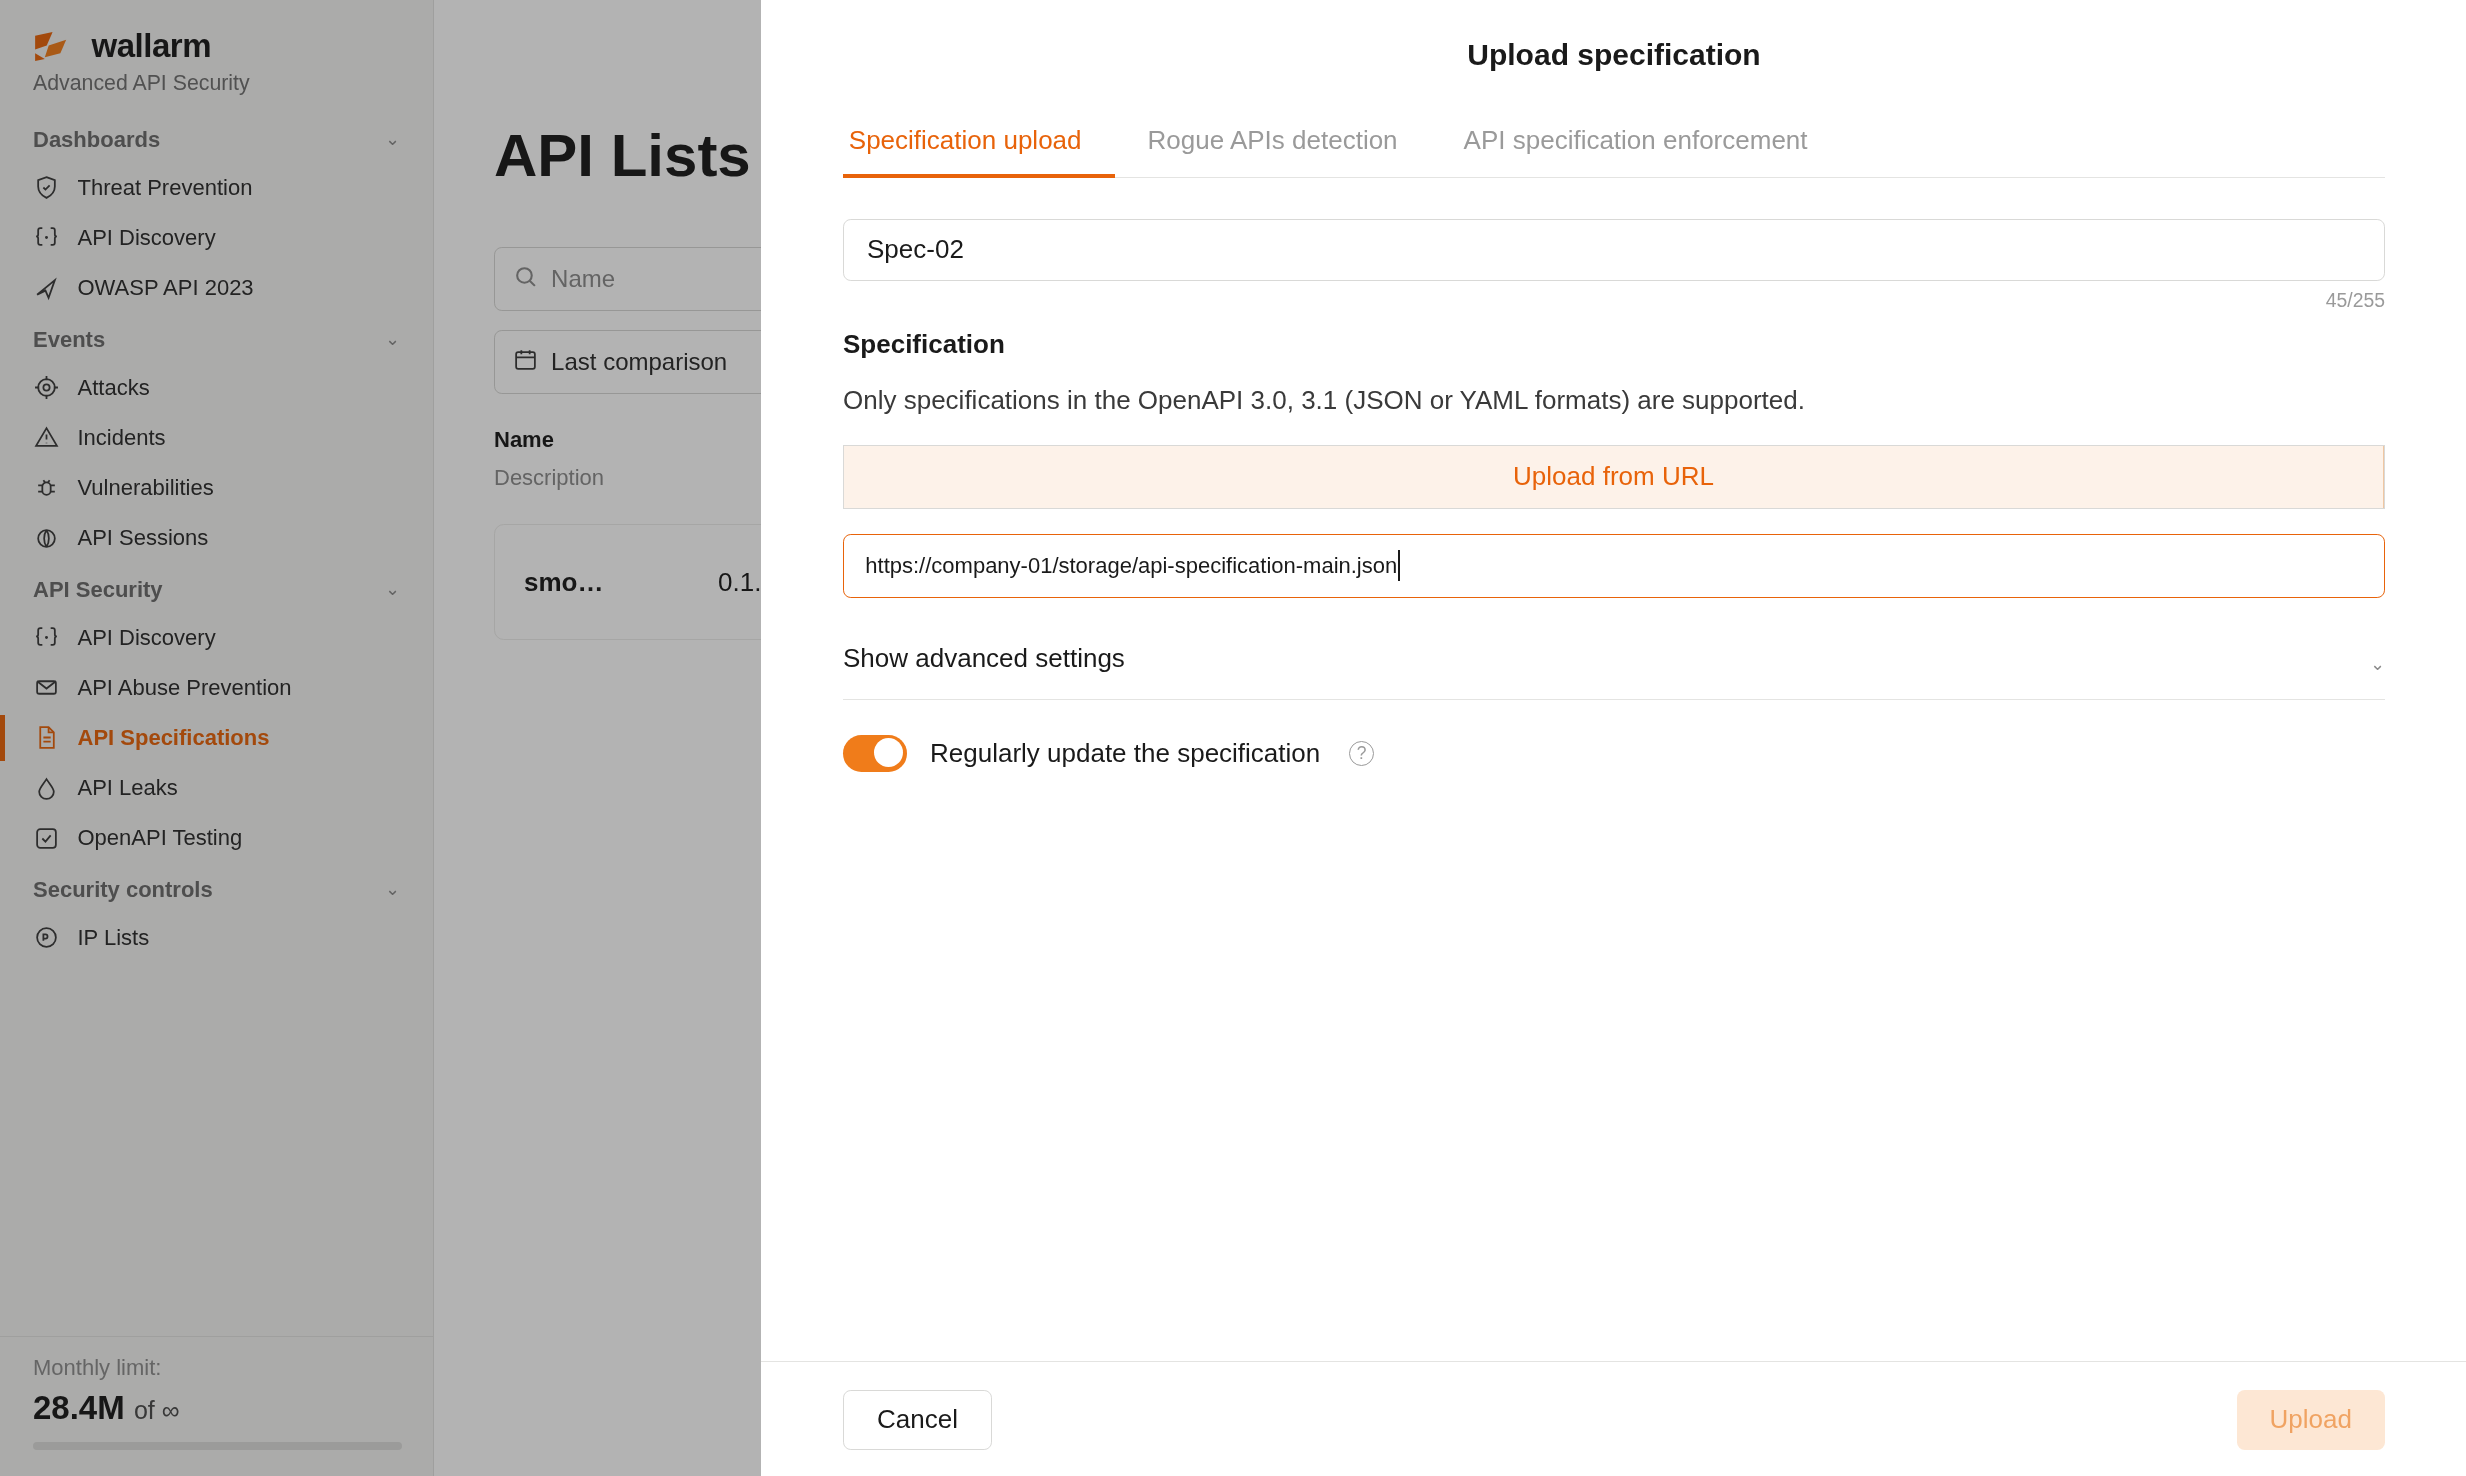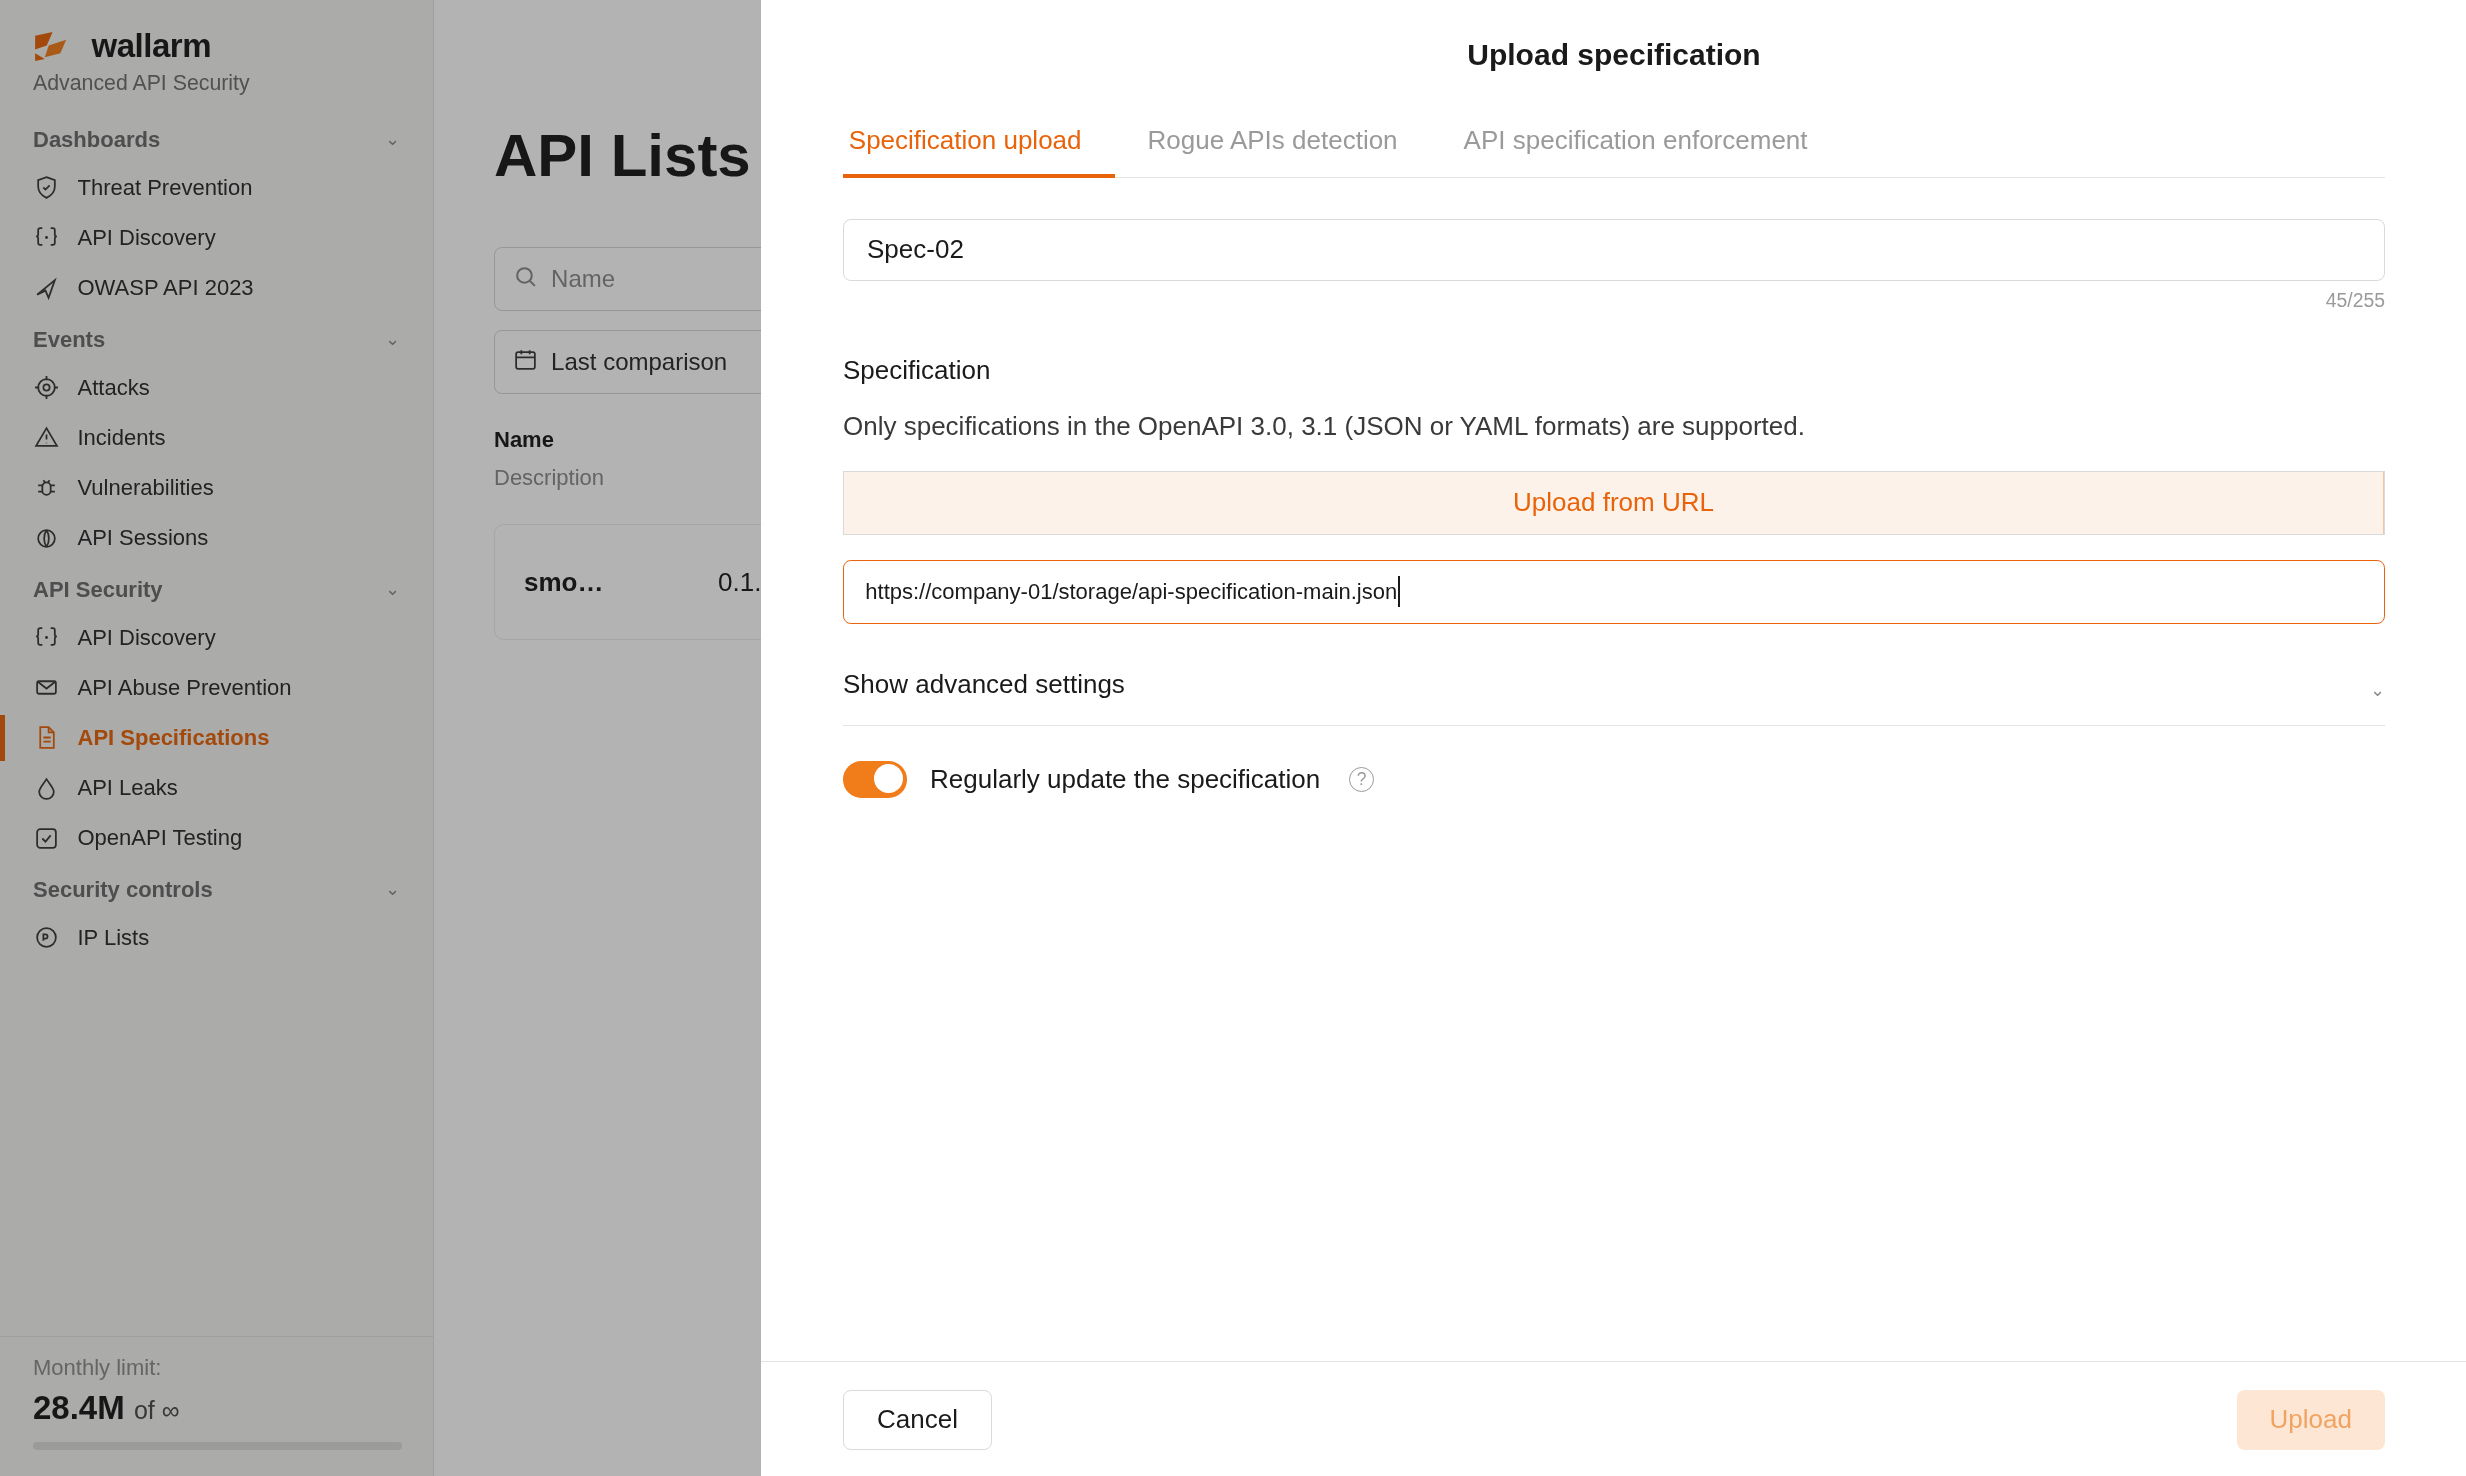--- a/index.html
+++ b/index.html
@@ -152,21 +152,21 @@
   }
   .field-desc {
     margin-top: 21.3px;
     height: 146px; border: 1px solid #d9d9d7; border-radius: 7.8px;
     padding: 19.4px 23px; font-size: 26px; color: #1a1a1a;
   }
   .counter {
     text-align: right; font-size: 19.4px; color: #9a9a9a; margin-top: 7.8px;
   }
   .section-title {
-    margin-top: 43px; font-size: 26px; font-weight: normal; color: #1a1a1a;
+    margin-top: 17px; font-size: 26px; font-weight: bold; color: #1a1a1a;
   }
   .section-note {
     margin-top: 25px; font-size: 26px; color: #3a3a3a;
   }
   .seg {
     margin-top: 29px; display: flex; height: 64px;
     border: 1px solid #d9d9d7; border-radius: 0; overflow: hidden;
   }
   .seg > div {
     flex: 1 1 50%; display: flex; align-items: center; justify-content: center;

